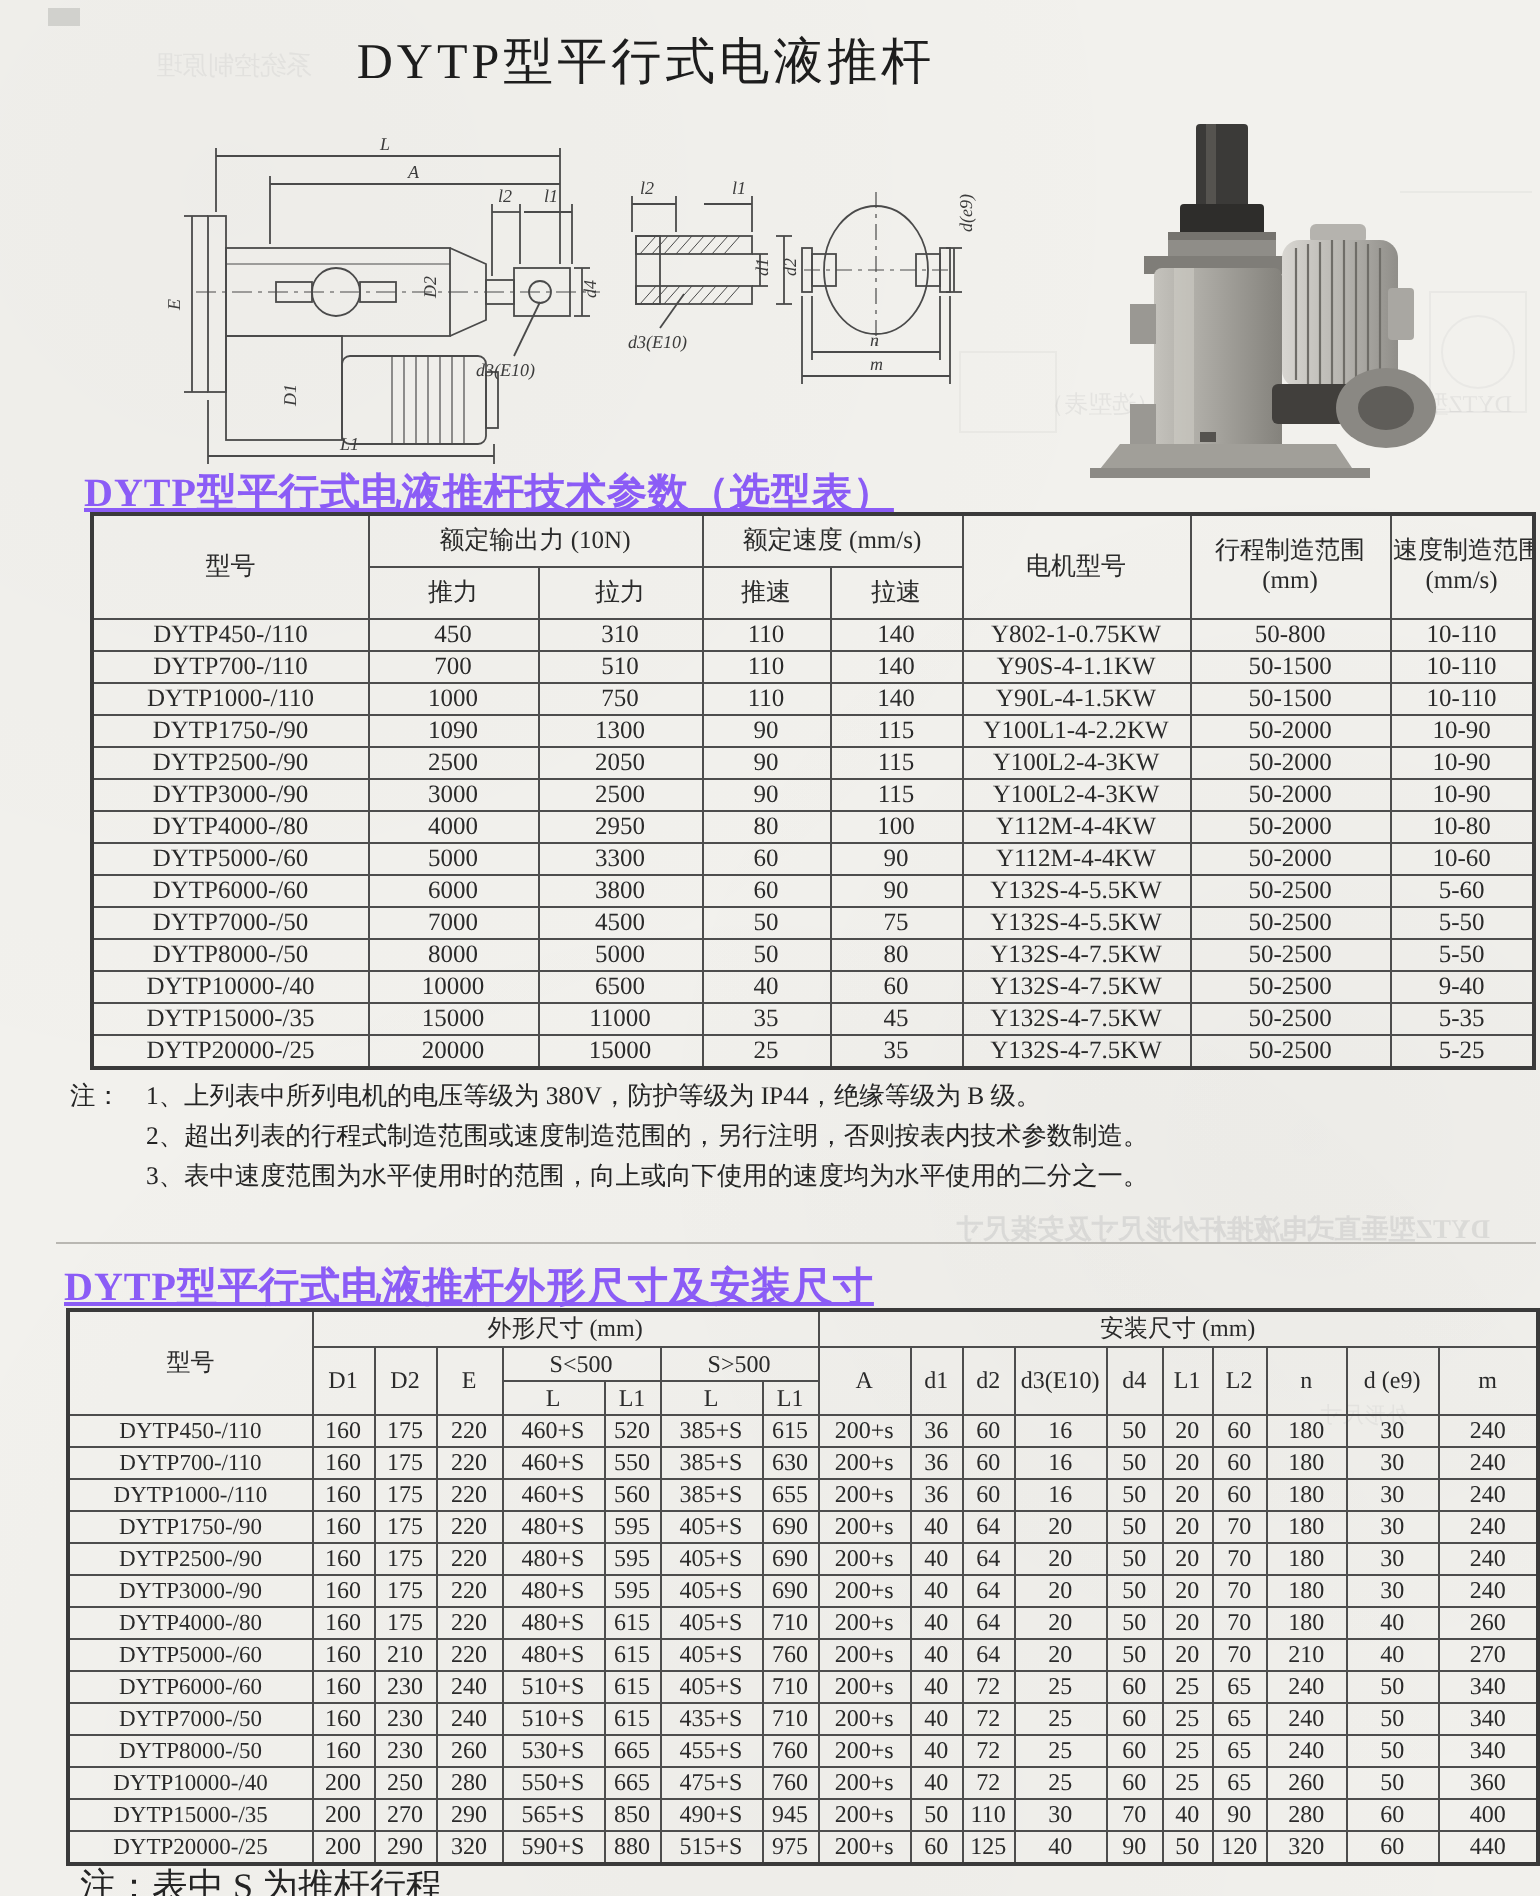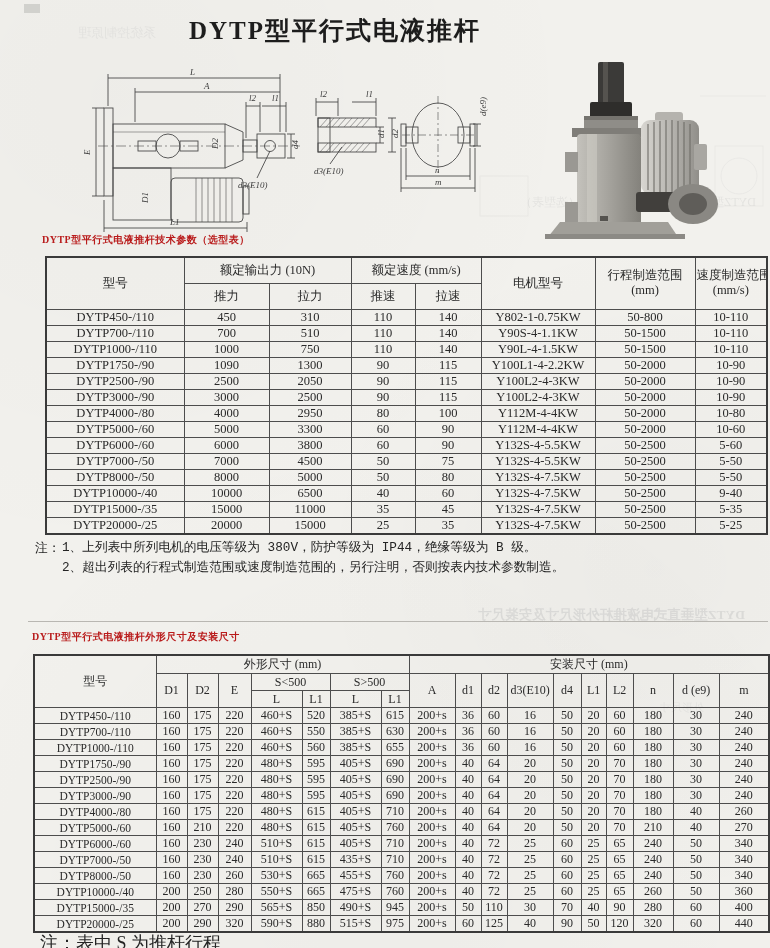--- a/index.html
+++ b/index.html
@@ -8,41 +8,41 @@
     background:#f2f1ed;
     background-image:
       radial-gradient(circle at 15% 10%, rgba(0,0,0,0.02), transparent 45%),
       radial-gradient(circle at 85% 60%, rgba(0,0,0,0.025), transparent 40%),
       radial-gradient(circle at 50% 95%, rgba(0,0,0,0.02), transparent 50%);
     font-family:"Liberation Serif","DejaVu Serif",serif;
     color:#262626;
   }
   .title{
     position:absolute;top:14px;left:0;width:646px;text-align:center;
-    font-size:25px;font-weight:bold;letter-spacing:2px;color:#1d1d1d;margin-left:12px;
+    font-size:25px;font-weight:normal;letter-spacing:2px;color:#1d1d1d;
   }
   .figure-area{position:absolute;top:56px;left:0;width:770px;height:190px;}
-  .sec-title{position:absolute;font-size:10px;font-weight:bold;color:#b91c1c;letter-spacing:0.5px;}
+  .sec-title{position:absolute;font-size:20px;font-weight:bold;color:#8b5cf6;letter-spacing:0.5px;text-decoration:underline;}
   .sec1{top:233px;left:42px;}
   .sec2{top:630px;left:32px;}
   .sep-line{position:absolute;top:621px;left:28px;width:740px;height:0;border-top:1px solid #b9b7b2;}
   table{border-collapse:collapse;table-layout:fixed;position:absolute;background:transparent;}
   th,td{border:1px solid #4d4d4d;text-align:center;vertical-align:middle;
         font-weight:normal;padding:0 1px;overflow:hidden;white-space:nowrap;color:#2a2a2a;}
   #t1{top:256px;left:45px;width:721px;border:2px solid #3a3a3a;font-size:12.5px;}
   #t1 thead tr{height:26px;}
   #t1 tbody tr{height:16px;}
   #t2{top:654px;left:33px;width:735px;border:2px solid #3a3a3a;font-size:12px;}
   #t2 thead tr{height:17px;}
   #t2 tbody tr{height:15px;}
   #t2 tbody td:first-child{font-size:11.5px;}
   .two-line span{display:block;line-height:1.25;text-align:center;}
   .notes{position:absolute;top:538px;left:33px;width:706px;font-size:12.7px;line-height:20px;color:#242424;}
   .notes-prefix{position:absolute;left:2px;top:0;}
-  .note-item{margin-left:29px;padding-left:22px;text-indent:-22px;font-family:Liberation Mono, monospace;}
+  .note-item{margin-left:40px;padding-left:22px;text-indent:-22px;}
   .footnote{position:absolute;top:931px;left:40px;font-size:18px;color:#242424;}
   .bleed{position:absolute;transform:scaleX(-1);color:#5d6168;pointer-events:none;white-space:nowrap;}
   .bleed-1{top:24px;left:78px;font-size:13px;opacity:0.08;}
   .bleed-2{top:194px;left:520px;font-size:12px;opacity:0.09;}
   .bleed-3{top:606px;left:478px;font-size:13.5px;font-weight:bold;opacity:0.13;}
   .bleed-4{top:700px;left:660px;font-size:11px;opacity:0.07;}
   .corner-mark{position:absolute;top:4px;left:24px;width:16px;height:9px;background:#c9c9c6;opacity:0.8;}
   svg text{font-family:"Liberation Serif","DejaVu Serif",serif;}
   .dimlbl{font-size:9px;font-style:italic;fill:#3c3c3c;}
 </style>
@@ -430,20 +430,21 @@
         <td>50-2500</td>
         <td>5-25</td>
       </tr>
     </tbody>
 </table>
 
 <div class="notes">
   <span class="notes-prefix">注：</span>
   <div class="note-item">1、上列表中所列电机的电压等级为 380V，防护等级为 IP44，绝缘等级为 B 级。</div>
   <div class="note-item">2、超出列表的行程式制造范围或速度制造范围的，另行注明，否则按表内技术参数制造。</div>
+  <div class="note-item">3、表中速度范围为水平使用时的范围，向上或向下使用的速度均为水平使用的二分之一。</div>
 </div>
 
 <div class="sep-line"></div>
 
 <div class="sec-title sec2">DYTP型平行式电液推杆外形尺寸及安装尺寸</div>
 
 <table id="t2">
   <colgroup>
     <col style="width:122px">
       <col style="width:31px">

